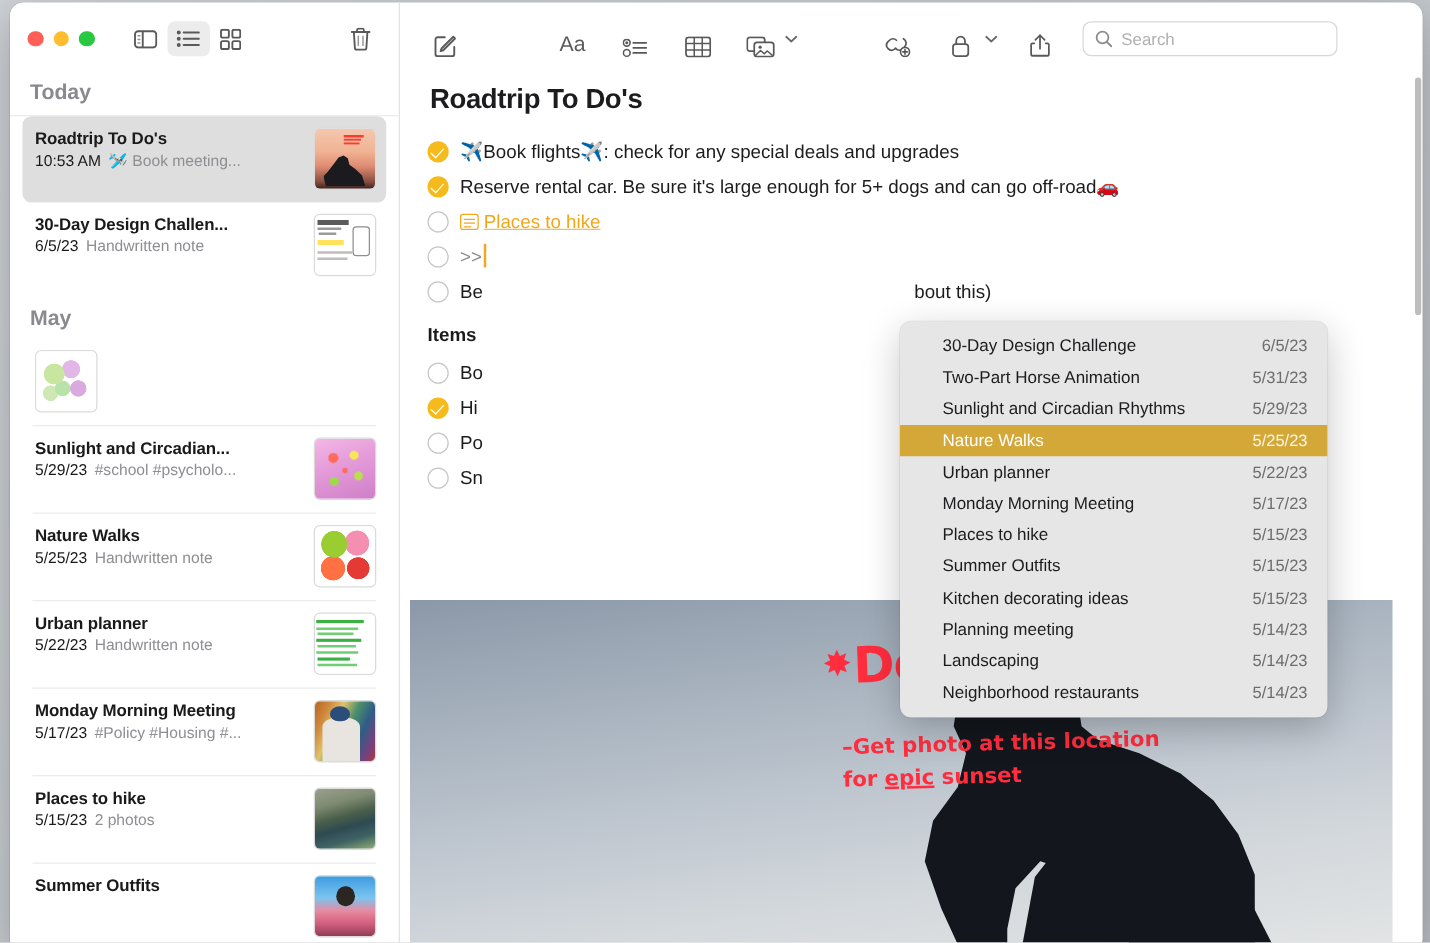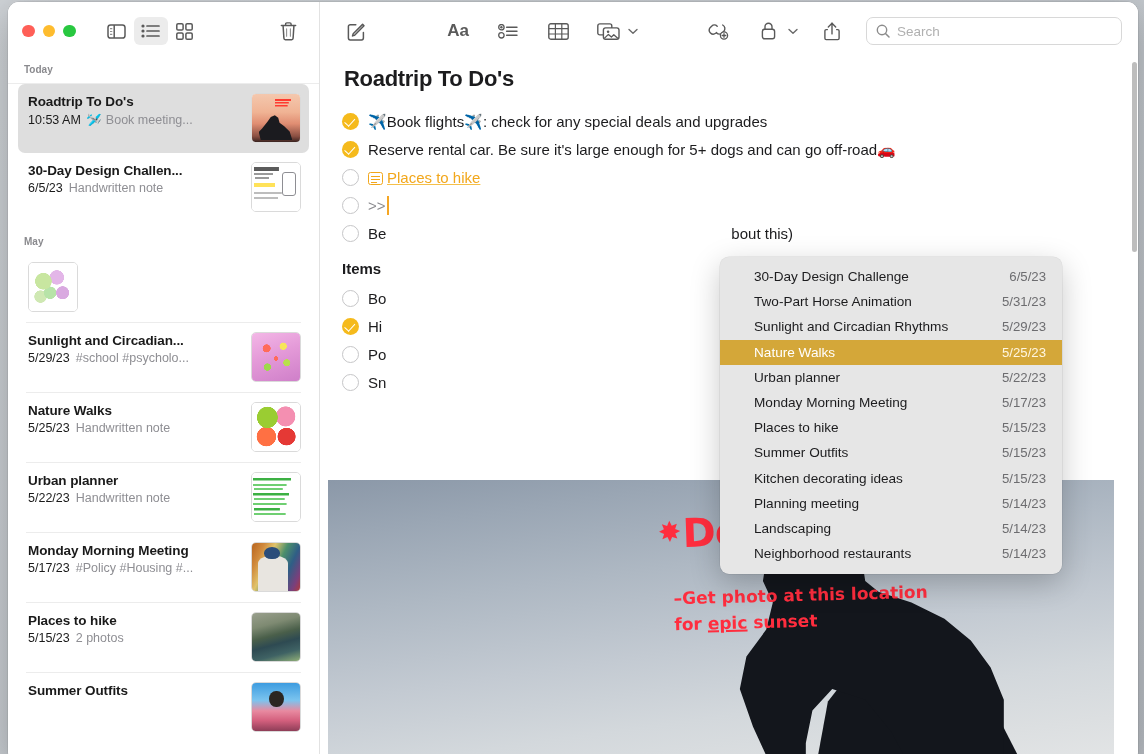--- a/index.html
+++ b/index.html
@@ -55,21 +55,21 @@
     cursor: default;
   }
   .tb-btn.active { background: #ececec; }
   .tb-gap { flex: 1; }
   .sb-scroll {
     flex: 1;
     overflow: hidden;
     position: relative;
   }
   .sb-section {
-    font-size: 10px;
+    font-size: 17px;
     font-weight: 600;
     color: #8a8a8e;
     padding: 4px 16px 6px 16px;
   }
   .sb-section.first { border-bottom: 1px solid #ececec; padding-bottom: 8px; }
   .note-row {
     display: flex;
     align-items: flex-start;
     margin: 0 10px;
     padding: 9px 8px 10px 10px;
@@ -206,31 +206,30 @@
     min-width: 0;
   }
   .main-toolbar {
     height: 58px; flex: 0 0 58px;
     display: flex; align-items: center;
     padding: 0 16px 0 18px;
     gap: 0;
   }
   .mt-btn {
     width: 36px; height: 30px;
-    display: flex; align-items: center; justify-content: center;
+    display: flex; align-items: flex-end; justify-content: center;
     border-radius: 6px;
-    font-weight: bold;
   }
   .spacer-a { width: 66px; }
   .spacer-b { width: 14px; }
   .spacer-c { width: 60px; }
   .spacer-d { width: 14px; }
   .chev { width: 14px; display:flex; align-items:center; justify-content:center; }
   .search-box {
-    width: 256px; height: 28px;
+    width: 204px; height: 28px;
     border: 1px solid #d8d8d8;
     border-radius: 7px;
     display: flex; align-items: center;
     padding: 0 9px;
     gap: 7px;
     background: #fff;
   }
   .search-box input {
     border: none; outline: none;
     font-size: 13.5px;

